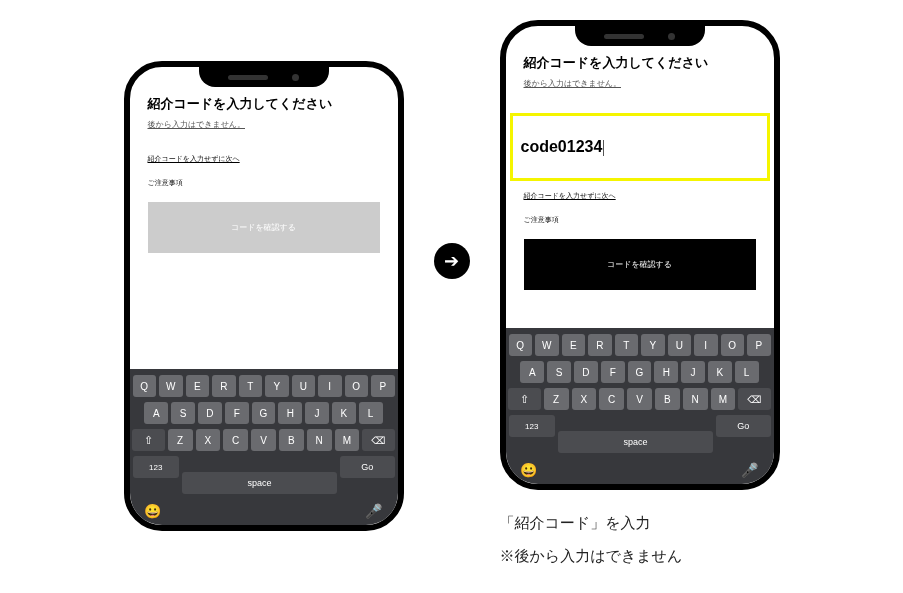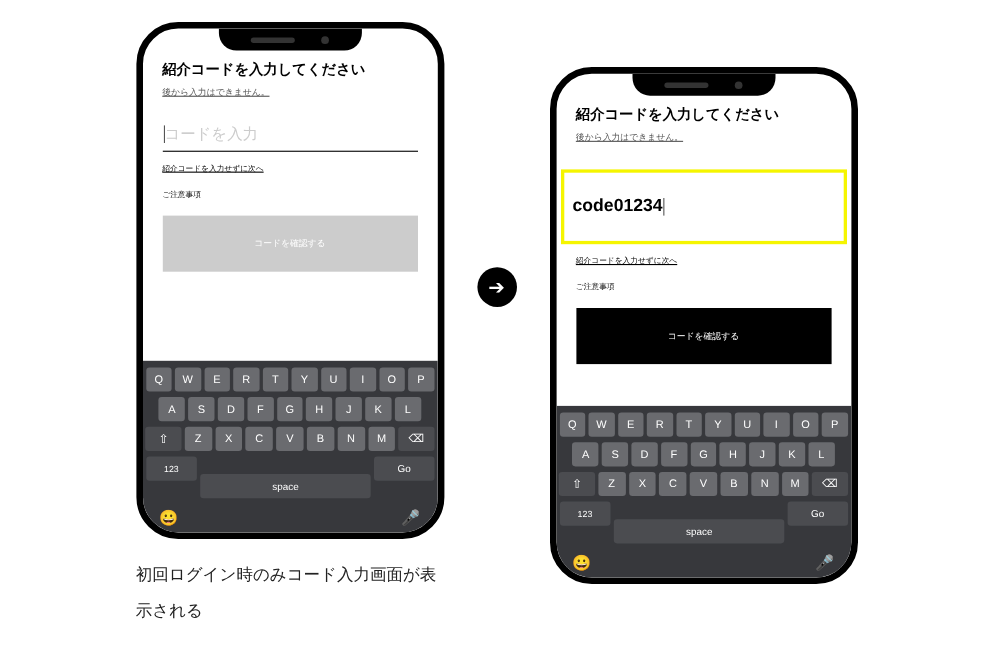--- a/index.html
+++ b/index.html
@@ -198,23 +198,20 @@
 <body>
 
 <div class="container">
 
   <div class="step">
     <div class="phone-frame">
       <div class="notch"></div>
       <div class="screen">
         <div class="title">紹介コードを入力してください</div>
         <div class="subtitle">後から入力はできません。</div>
-        <div class="input-row">
-          <span class="cursor"></span><span class="input-placeholder">コードを入力</span>
-        </div>
         <div class="skip-link">紹介コードを入力せずに次へ</div>
         <div class="notice">ご注意事項</div>
         <div class="confirm-btn disabled">コードを確認する</div>
 
         <div class="keyboard">
           <div class="kb-row">
             <div class="key">Q</div>
             <div class="key">W</div>
             <div class="key">E</div>
             <div class="key">R</div>
@@ -252,21 +249,20 @@
             <div class="key dark space">space</div>
             <div class="key dark go">Go</div>
           </div>
           <div class="kb-bottom">
             <span>😀</span>
             <span>🎤</span>
           </div>
         </div>
       </div>
     </div>
-    <div class="caption">初回ログイン時のみコード入力画面が表示される</div>
   </div>
 
   <div class="arrow-circle">➔</div>
 
   <div class="step">
     <div class="phone-frame">
       <div class="notch"></div>
       <div class="screen">
         <div class="title">紹介コードを入力してください</div>
         <div class="subtitle">後から入力はできません。</div>
@@ -317,15 +313,17 @@
             <div class="key dark space">space</div>
             <div class="key dark go">Go</div>
           </div>
           <div class="kb-bottom">
             <span>😀</span>
             <span>🎤</span>
           </div>
         </div>
       </div>
     </div>
+    <div class="caption" style="white-space:pre-line;">「紹介コード」を入力
+※後から入力はできません</div>
   </div>
 
 </div>
 
 </body></html>

